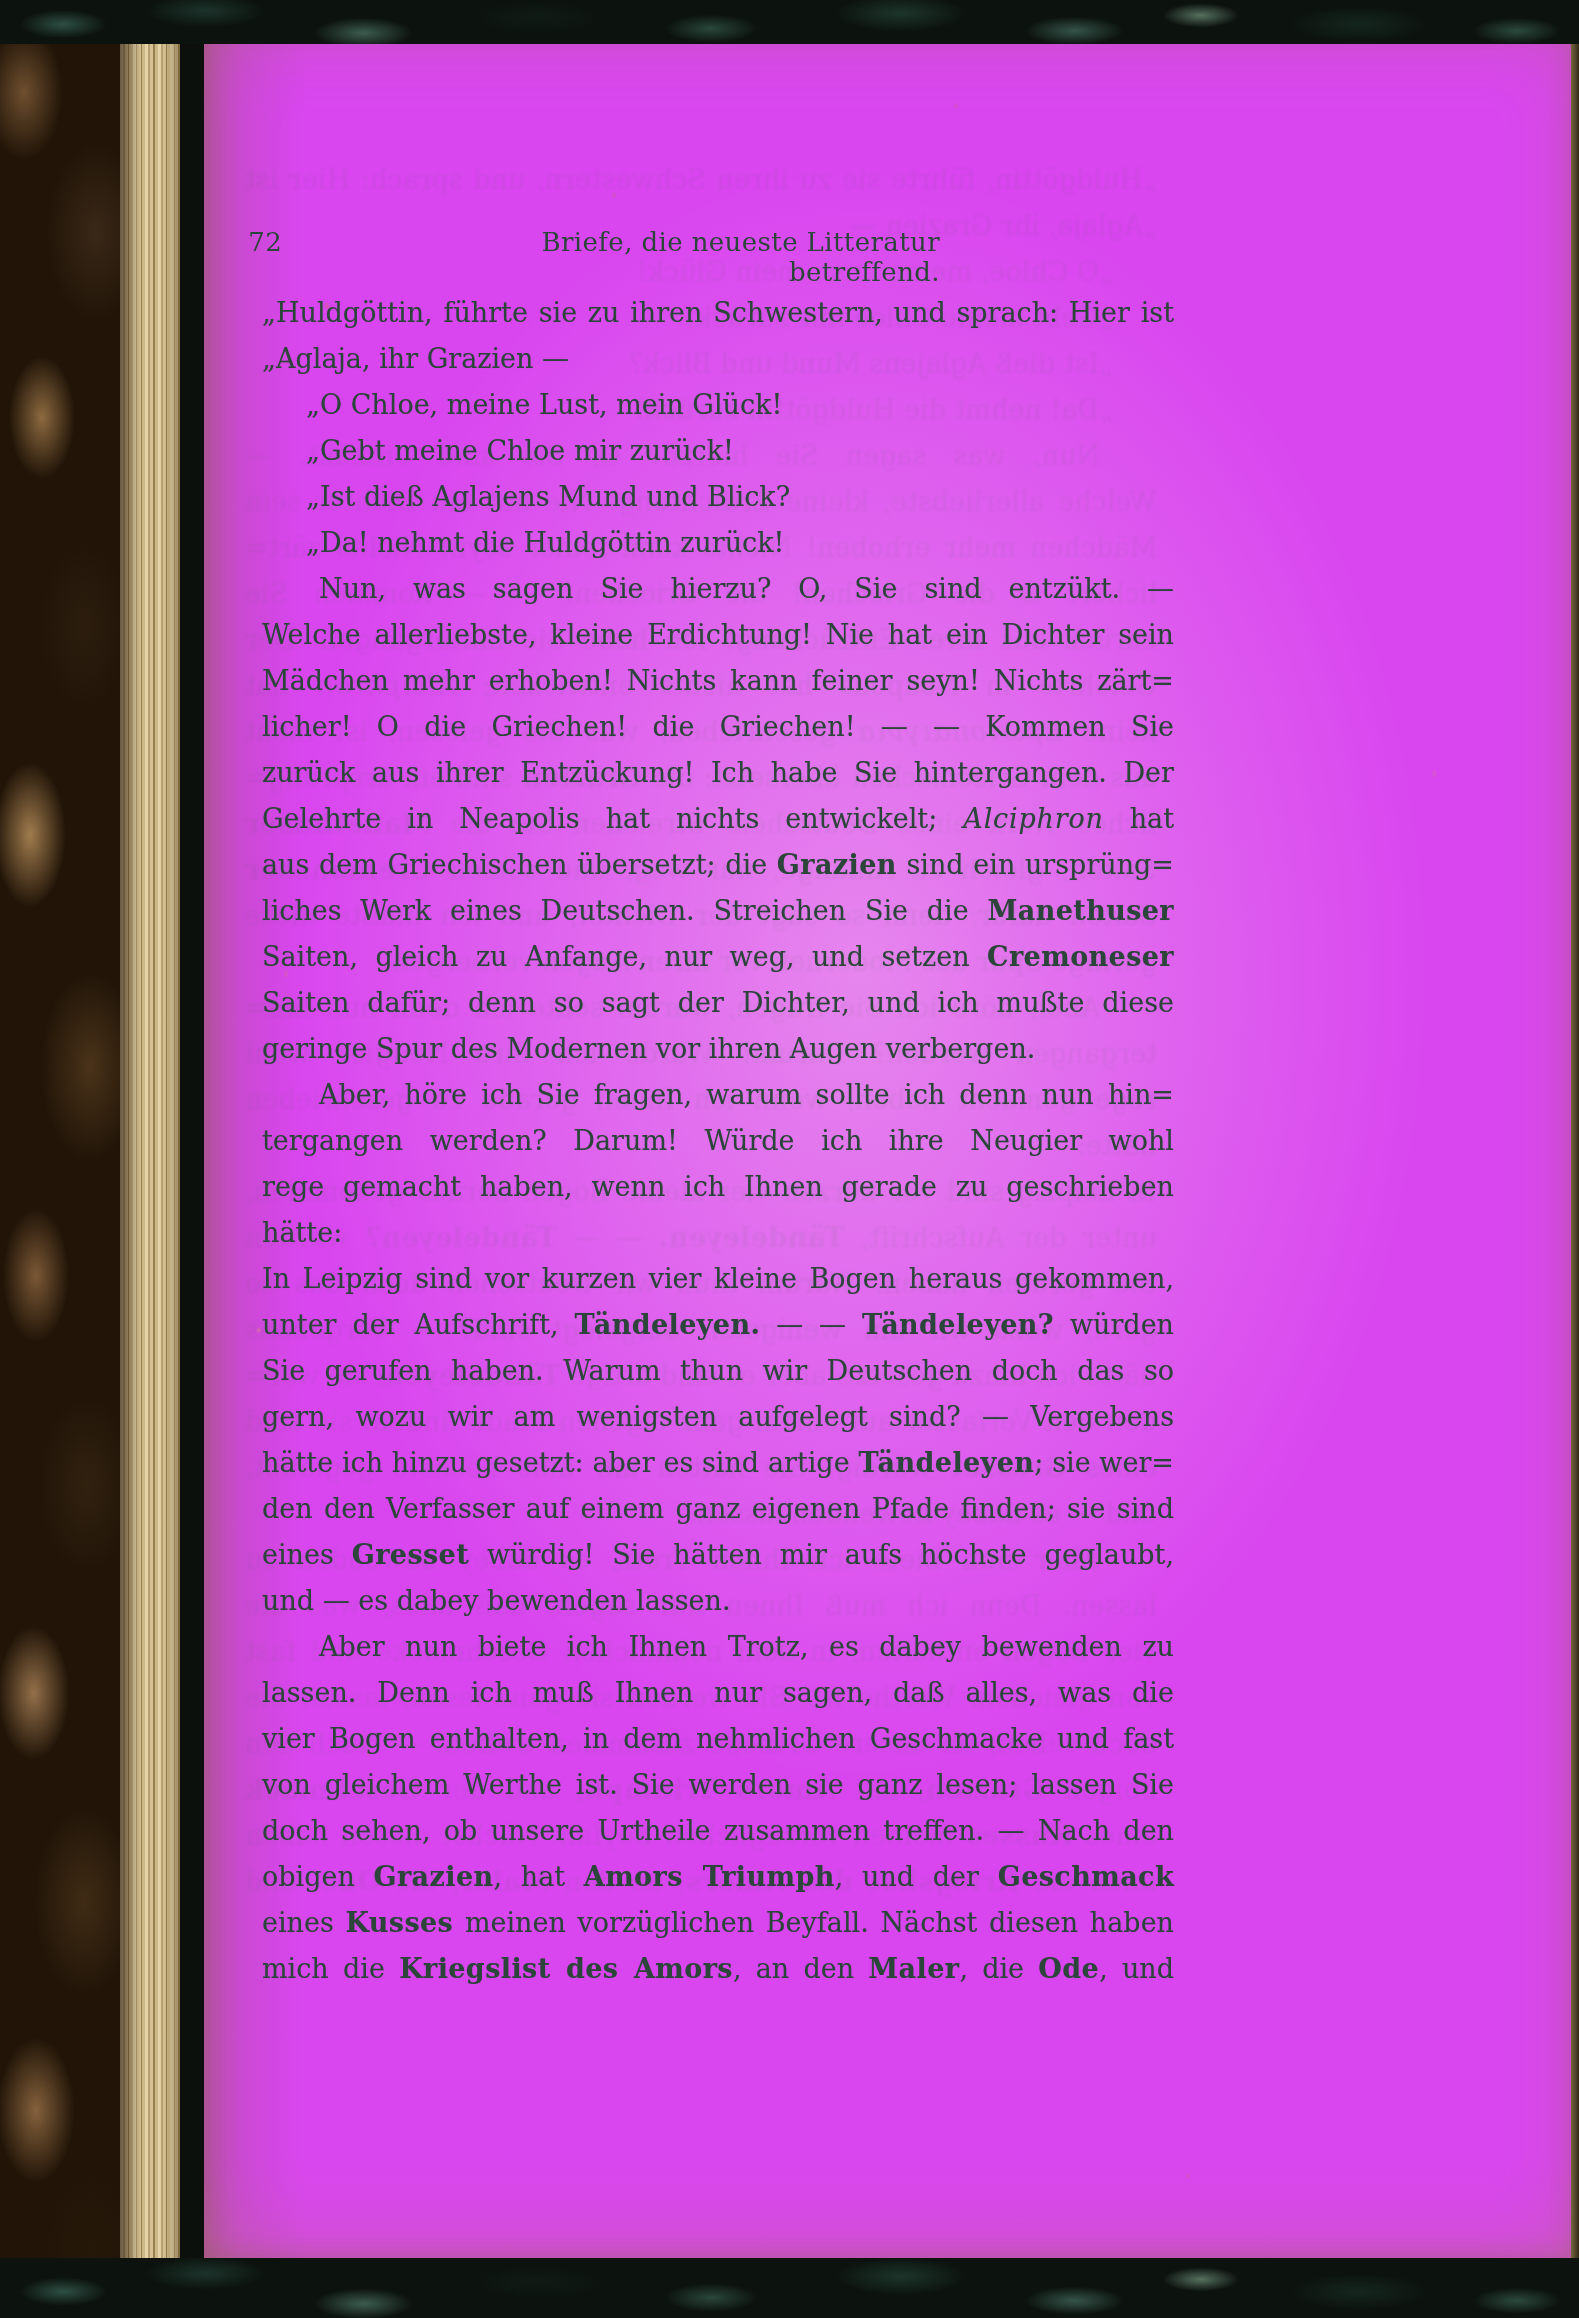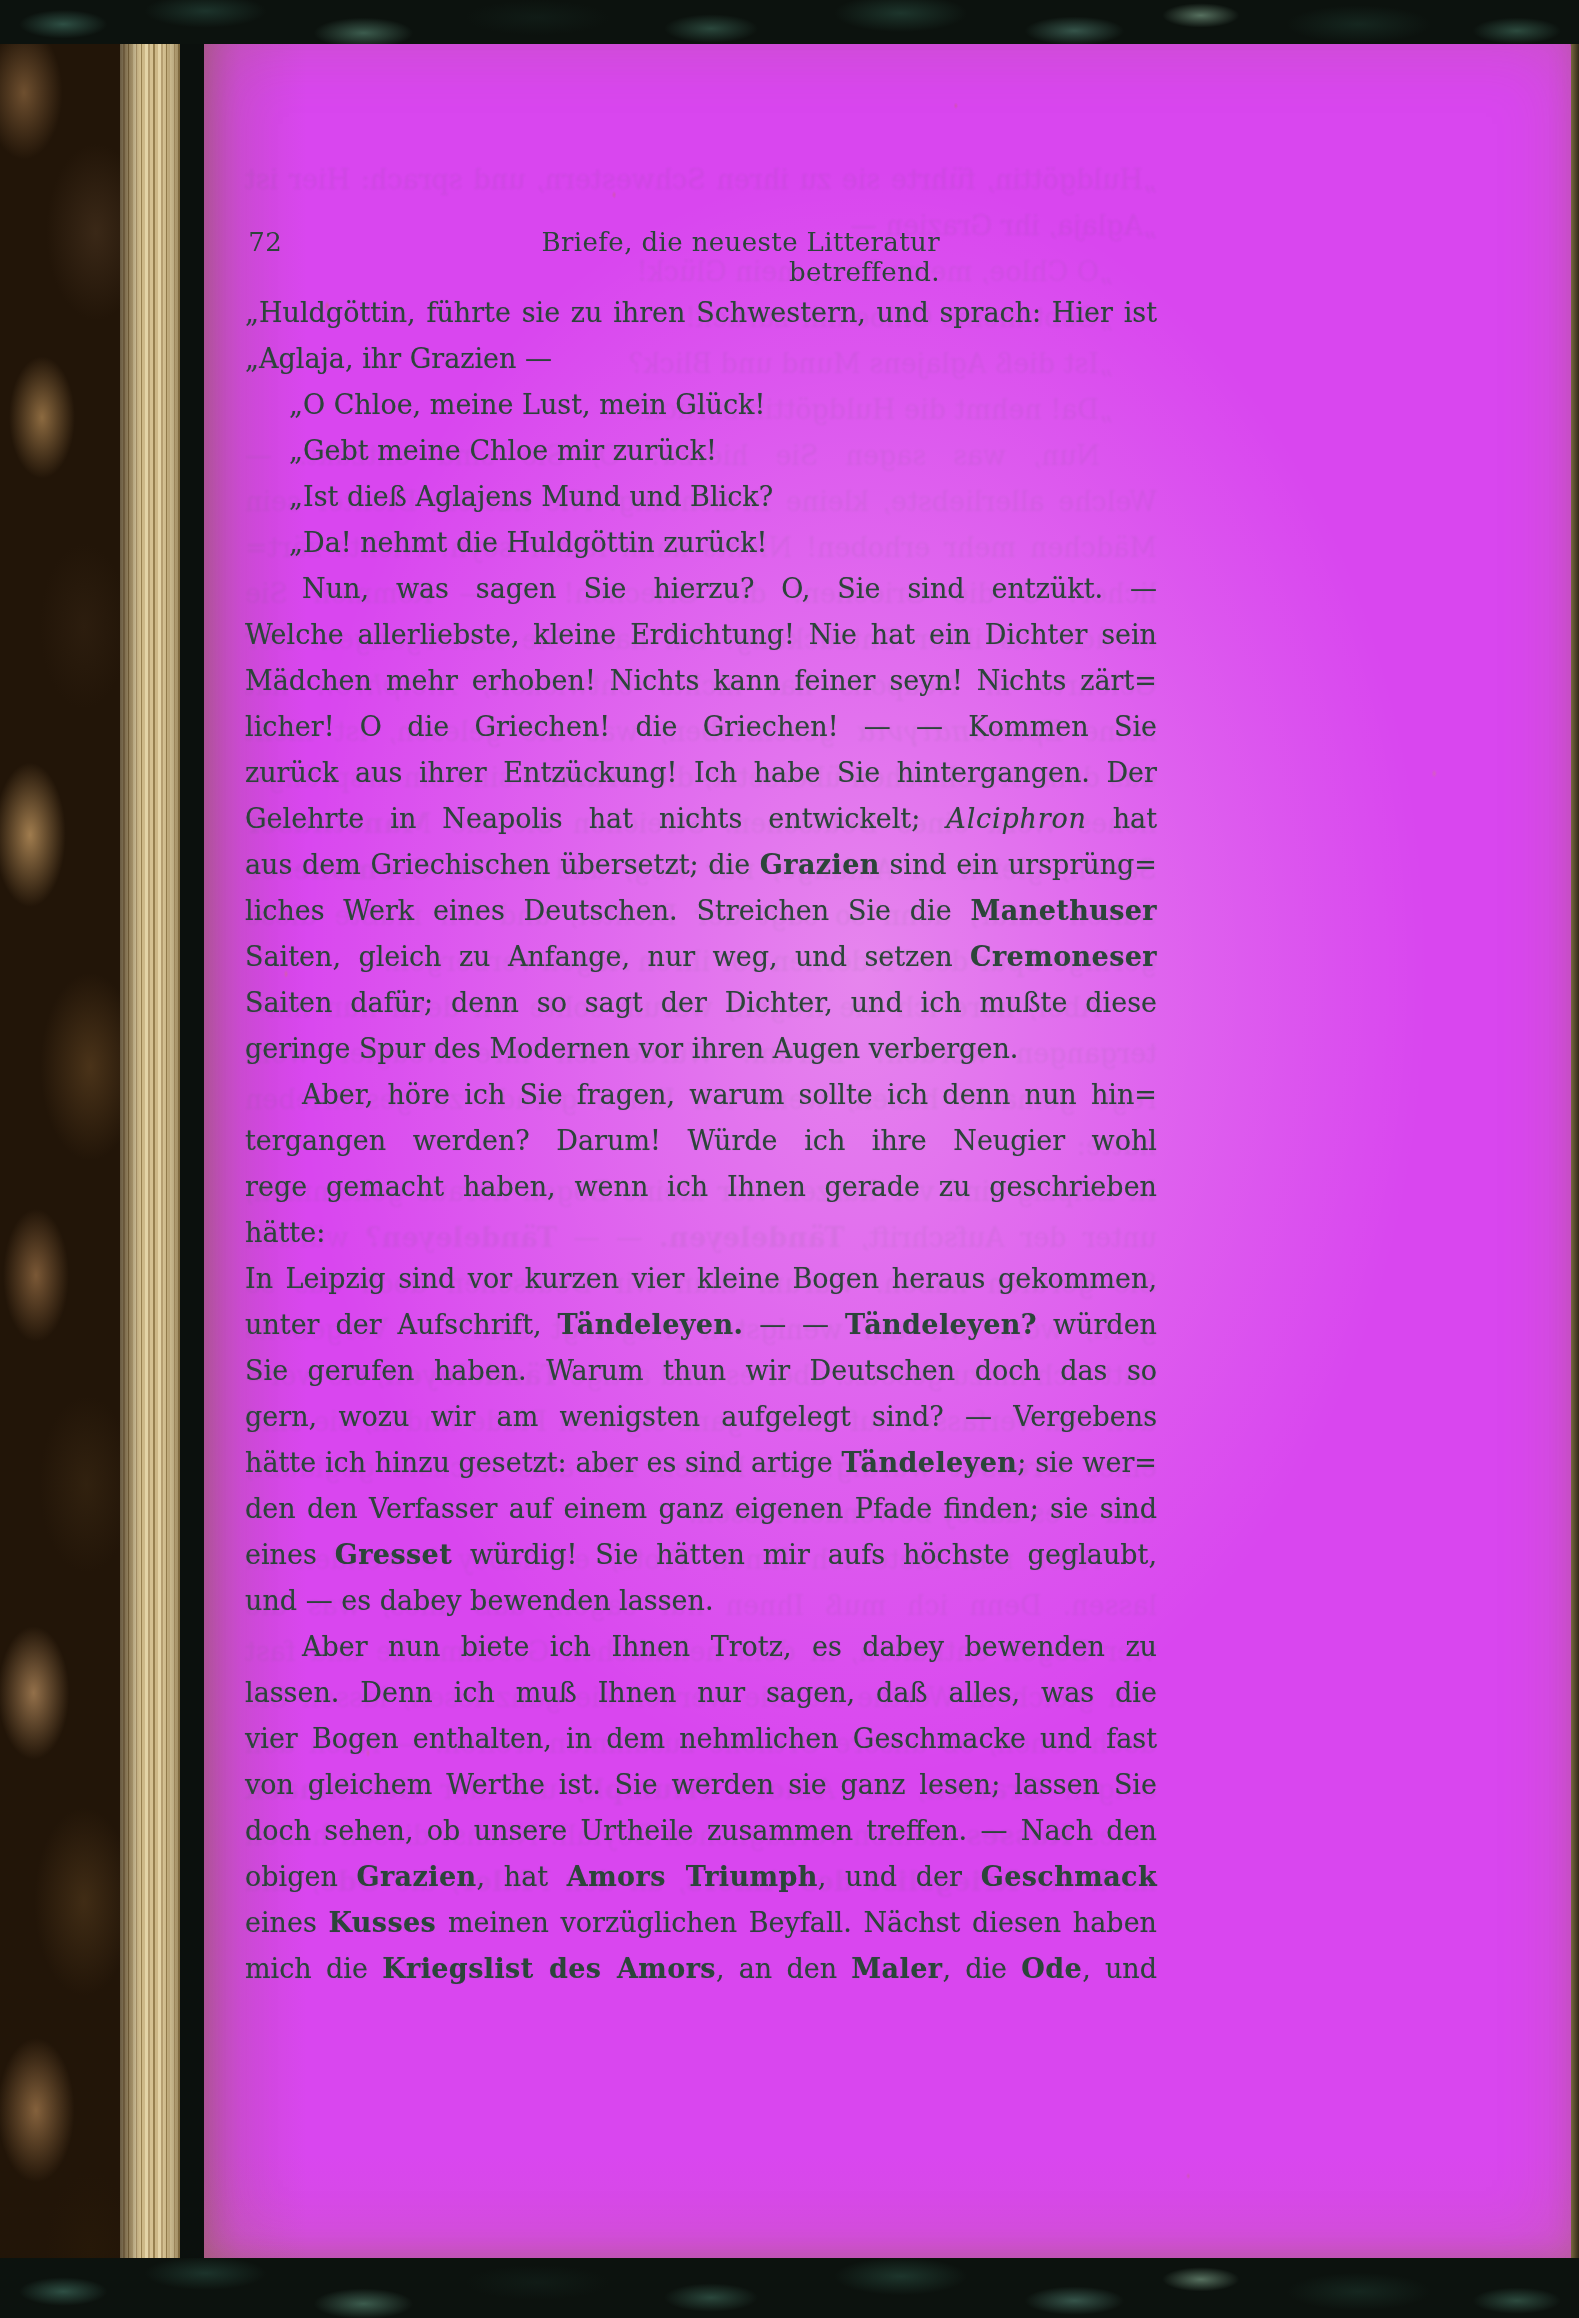--- a/index.html
+++ b/index.html
@@ -87,21 +87,21 @@
       radial-gradient(3.2px 4.7px at 72% 96%, rgba(198,112,58,.35) 0%, rgba(198,112,58,0) 70%);
   }
   
   .running-header{
     position:absolute;top:188px;left:41px;width:912px;height:38px;z-index:2;
     color:#2c453a;font-size:26px;letter-spacing:0.4px;
   }
   .page-number{position:absolute;left:3.2px;top:0;}
   .header-title{position:absolute;left:158px;width:537px;top:0;text-align:right;}
   .lines{
-    position:absolute;top:251px;left:41px;width:912px;z-index:2;
+    position:absolute;top:251px;left:58px;width:912px;z-index:2;
     color:#2c453a;font-size:27px;line-height:46px;
     text-shadow:0 0 0.8px rgba(44,69,58,.35);
   }
   .line{white-space:normal;}
   .line.just{text-align:justify;text-align-last:justify;}
   .line.verse{padding-left:44px;}
   .line.indent{padding-left:57px;}
   .line span.em{font-weight:bold;letter-spacing:0.4px;}
   .line span.antiqua{font-style:italic;letter-spacing:0.8px;}
   

